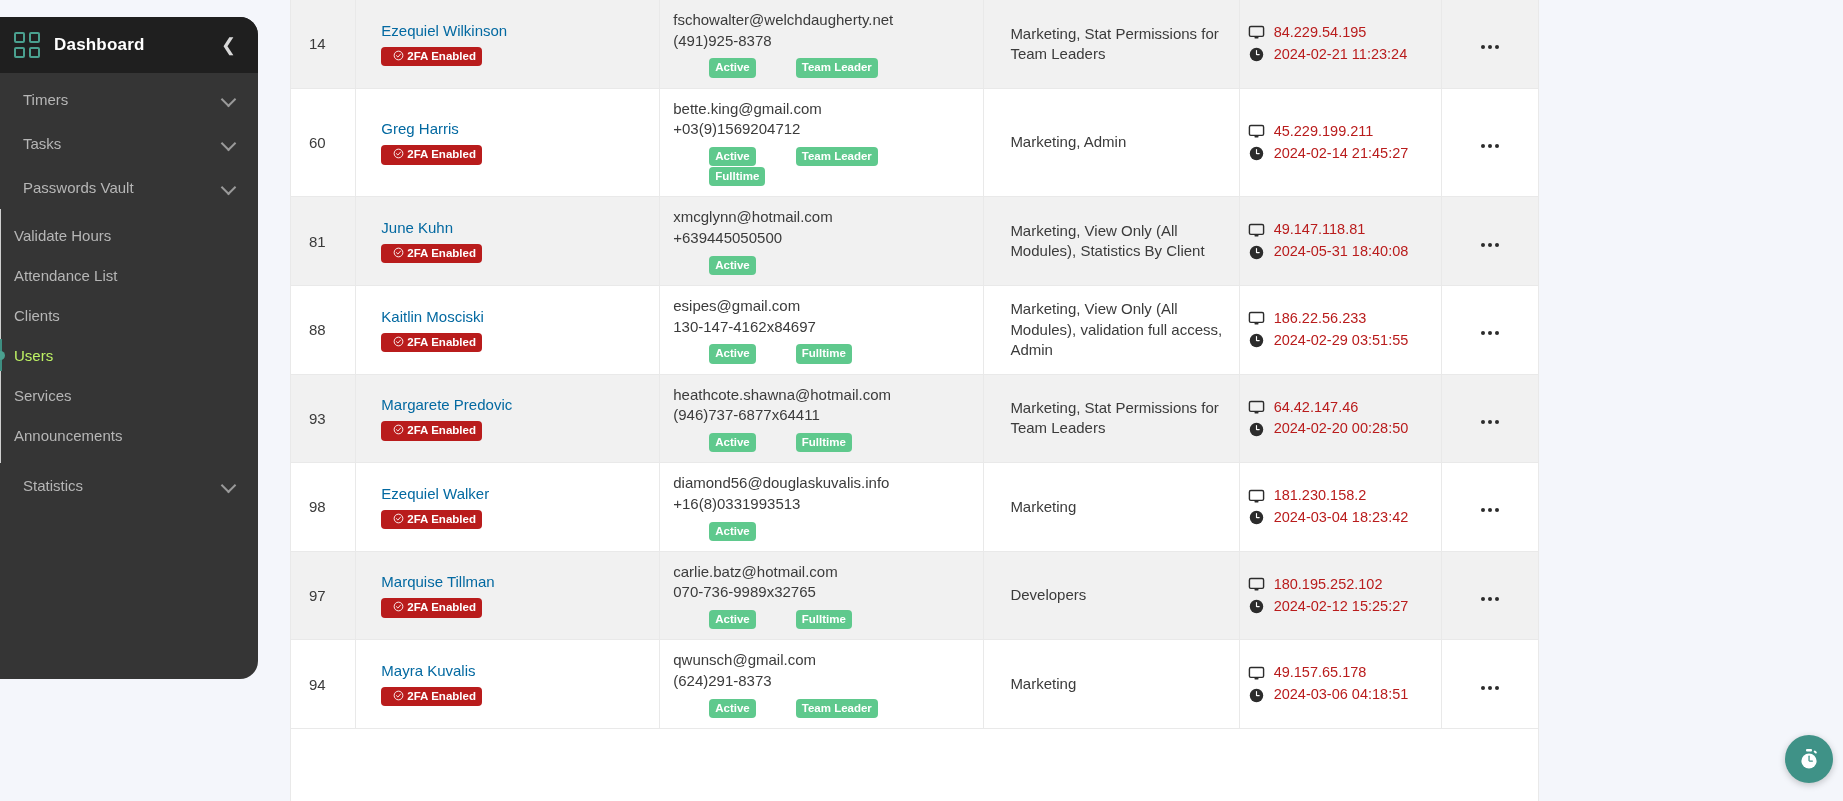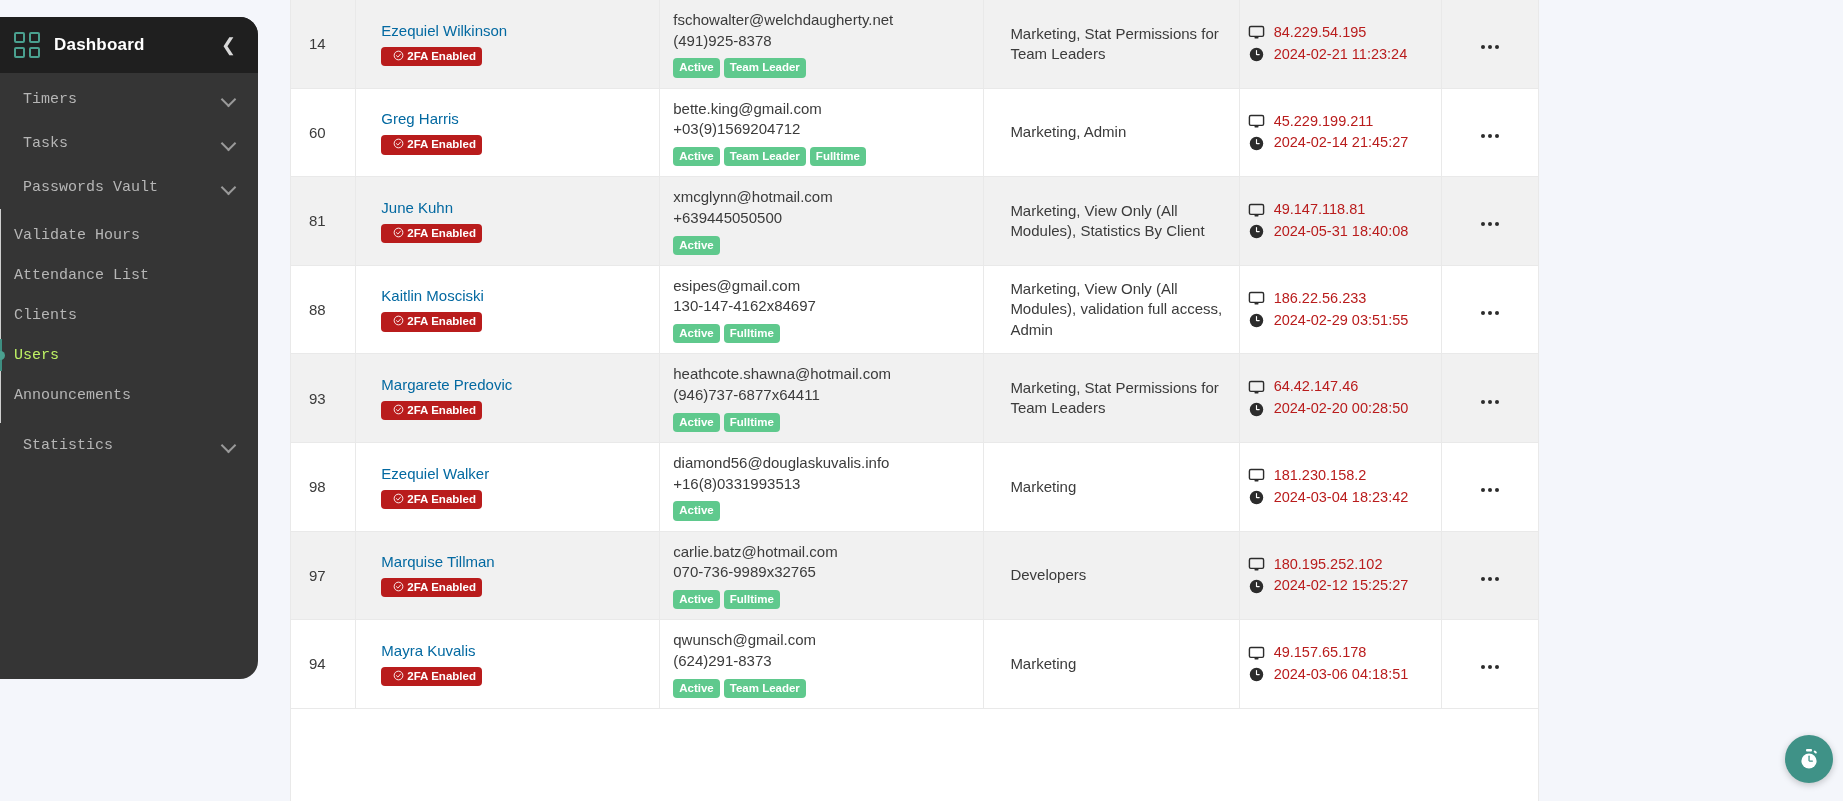--- a/index.html
+++ b/index.html
@@ -52,21 +52,21 @@
     letter-spacing: .2px;
     flex: 1;
   }
   .collapse-chevron {
     color: #d8d8d8;
     font-size: 18px;
     line-height: 1;
     font-weight: 300;
   }
 
-  .sidebar-nav { flex: 1; padding-top: 4px; font-family: Liberation Mono, monospace; }
+  .sidebar-nav { flex: 1; padding-top: 4px; }
 
   .nav-group {
     height: 44px;
     display: flex;
     align-items: center;
     padding: 0 22px 0 23px;
     color: #b6b6b6;
     font-size: 15px;
   }
   .nav-group.open { background: #303030; }
@@ -159,21 +159,21 @@
     color: #ffffff;
     font-size: 11.5px;
     font-weight: bold;
     padding: 3px 6px 3px 6px;
     line-height: 1.15;
     margin-right: 4px;
     white-space: nowrap;
   }
   .badge.twofa { background: #b91c1c; padding-left: 12px; }
   .badge.twofa .chk { margin-right: 3px; font-weight: normal; font-size: 11px; }
-  .badge.green { background: #5fc98d; }
+  .badge.green { background: #5fc98d; margin-left: 36px; }
 
   .cont-line { font-size: 15px; color: #3b3b3b; line-height: 1.38; }
   .cont-badges { margin-top: 6px; }
 
   .meta-line {
     display: flex;
     align-items: center;
     font-size: 14.5px;
     color: #b91c1c;
     line-height: 1.5;
@@ -248,20 +248,23 @@
         <div class="subnav-item">
           <span>Attendance List</span>
         </div>
         <div class="subnav-item">
           <span>Clients</span>
         </div>
         <div class="subnav-item active">
           <span>Users</span>
         </div>
         <div class="subnav-item">
+          <span>Services</span>
+        </div>
+        <div class="subnav-item">
           <span>Announcements</span>
         </div>
       </div>
 
       <div class="nav-group">
         <span class="label">Statistics</span>
         <span class="chev"></span>
       </div>
 
     </nav>

